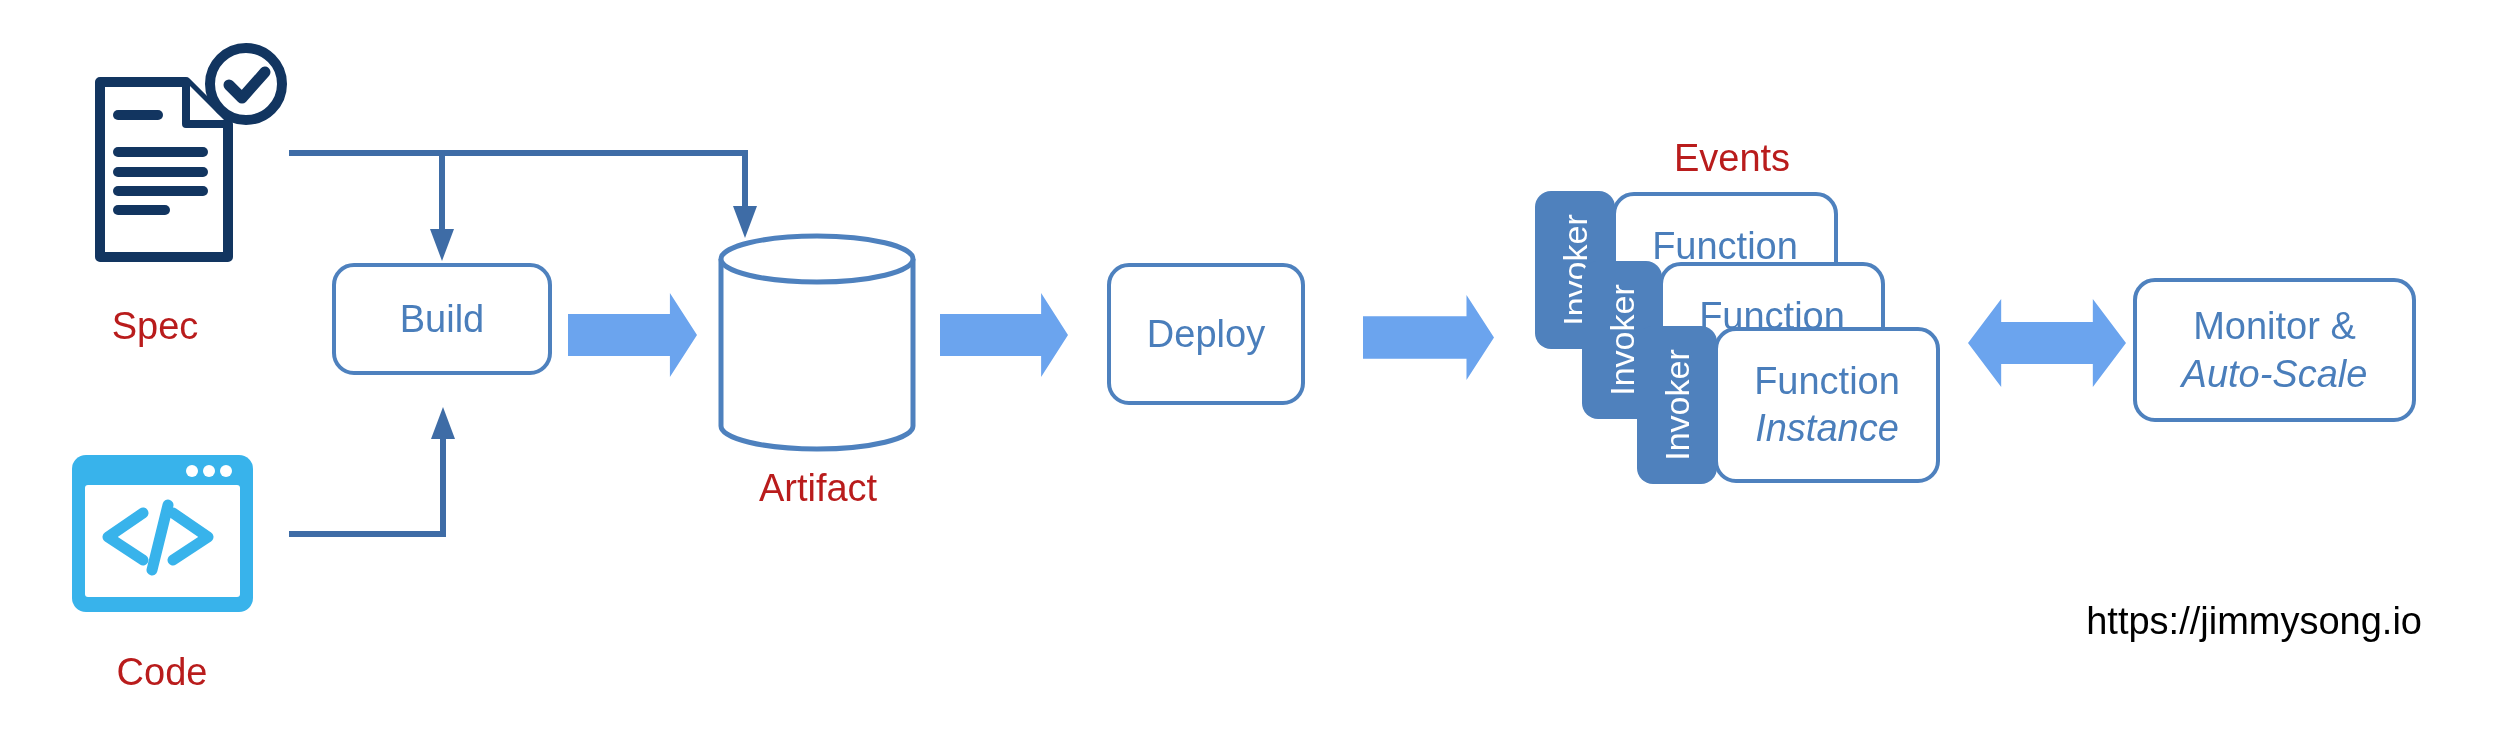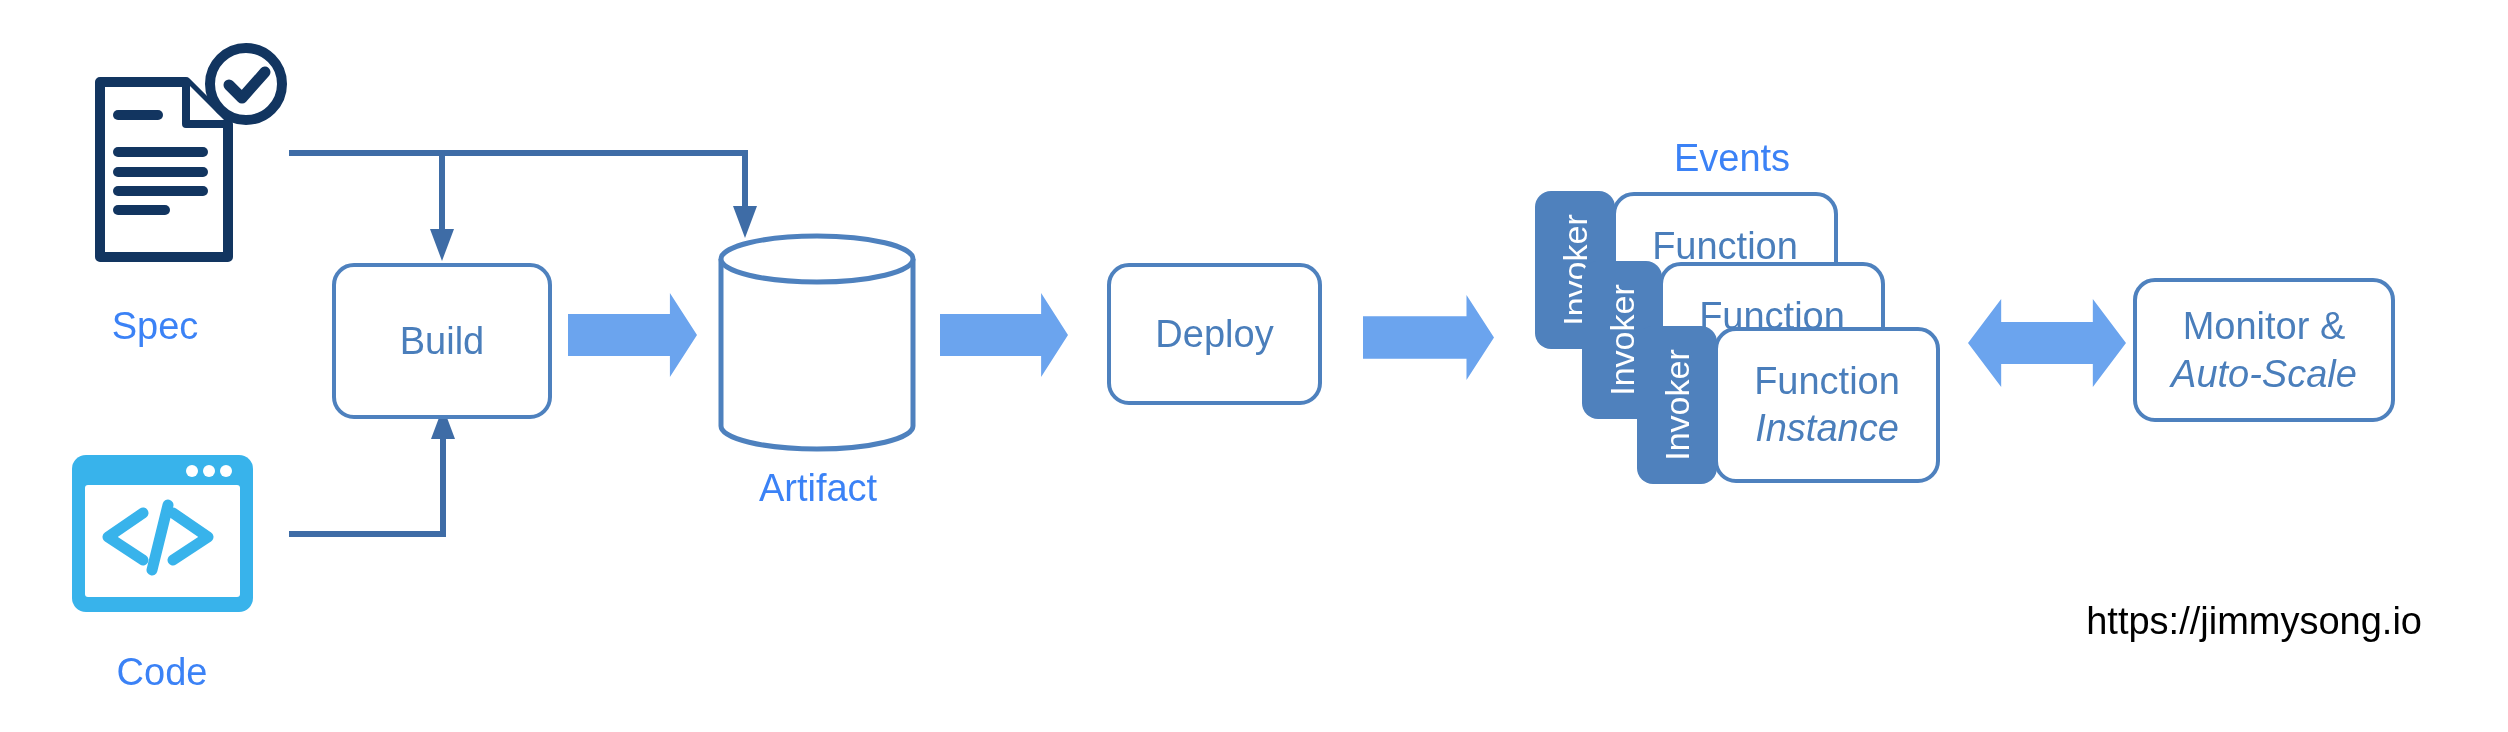--- a/index.html
+++ b/index.html
@@ -6,21 +6,21 @@
   .canvas{
     position:relative;width:2508px;height:732px;background:#ffffff;overflow:hidden;
     font-family:"Liberation Sans", sans-serif;
   }
   .abs{position:absolute;}
   .node-box{
     position:absolute;background:#ffffff;border:4px solid #4e81be;border-radius:22px;
     display:flex;align-items:center;justify-content:center;box-sizing:border-box;
   }
   .node-label{color:#4a7ebb;font-size:38px;line-height:48px;text-align:center;}
-  .free-label{position:absolute;color:#3b82f6;font-size:38px;line-height:48px;text-align:center;}
+  .free-label{position:absolute;color:#b91c1c;font-size:38px;line-height:48px;text-align:center;}
   .block-arrow{
     position:absolute;background:#6ba4ee;
     clip-path:polygon(0% 25%, 79% 25%, 79% 0%, 100% 50%, 79% 100%, 79% 75%, 0% 75%);
   }
   .double-arrow{
     position:absolute;background:#6ba4ee;
     clip-path:polygon(0% 50%, 21% 0%, 21% 26%, 79% 26%, 79% 0%, 100% 50%, 79% 100%, 79% 74%, 21% 74%, 21% 100%);
   }
   .fn-unit{position:absolute;width:305px;height:158px;}
   .fn-tab{
@@ -76,37 +76,37 @@
     <rect x="13" y="30" width="155" height="112" rx="3" fill="#ffffff"></rect>
     <circle cx="120" cy="16" r="6" fill="#ffffff"></circle>
     <circle cx="137" cy="16" r="6" fill="#ffffff"></circle>
     <circle cx="154" cy="16" r="6" fill="#ffffff"></circle>
     <polyline points="71,58 36,82 71,105" fill="none" stroke="#38b3eb" stroke-width="11" stroke-linecap="round" stroke-linejoin="round"></polyline>
     <line x1="80" y1="115" x2="96" y2="50" stroke="#38b3eb" stroke-width="11" stroke-linecap="round"></line>
     <polyline points="101,58 136,82 101,105" fill="none" stroke="#38b3eb" stroke-width="11" stroke-linecap="round" stroke-linejoin="round"></polyline>
   </svg>
   <div class="free-label" style="left:97px;top:648px;width:130px;">Code</div>
 
-  <div class="node-box" style="left:332px;top:263px;width:220px;height:156px;">
+  <div class="node-box" style="left:332px;top:263px;width:220px;height:112px;">
     <span class="node-label">Build</span>
   </div>
 
   <div class="block-arrow" style="left:568px;top:293px;width:129px;height:84px;"></div>
 
   <svg class="abs" style="left:716px;top:232px;" width="202" height="222" viewBox="0 0 202 222">
     <path d="M5,27 L5,194 A96,23 0 0 0 197,194 L197,27" fill="#ffffff" stroke="#4e81be" stroke-width="5"></path>
     <ellipse cx="101" cy="27" rx="96" ry="23" fill="#ffffff" stroke="#4e81be" stroke-width="5"></ellipse>
   </svg>
   <div class="free-label" style="left:688px;top:464px;width:260px;">
     <span>Artifact</span>
   </div>
 
   <div class="block-arrow" style="left:940px;top:293px;width:128px;height:84px;"></div>
 
-  <div class="node-box" style="left:1107px;top:263px;width:215px;height:142px;">
+  <div class="node-box" style="left:1107px;top:263px;width:198px;height:142px;">
     <span class="node-label">Deploy</span>
   </div>
 
   <div class="block-arrow" style="left:1363px;top:295px;width:131px;height:85px;"></div>
 
   <div class="free-label" style="left:1632px;top:134px;width:200px;">Events</div>
 
   <div class="abs" style="left:1535px;top:191px;width:410px;height:300px;">
 
     <div class="fn-unit" style="left:0;top:0;">
@@ -142,21 +142,21 @@
       </div>
       <div class="fn-tab">
         <span class="fn-tab-text">Invoker</span>
       </div>
     </div>
 
   </div>
 
   <div class="double-arrow" style="left:1968px;top:299px;width:158px;height:88px;"></div>
 
-  <div class="node-box" style="left:2133px;top:278px;width:262px;height:144px;">
+  <div class="node-box" style="left:2133px;top:278px;width:283px;height:144px;">
     <span class="node-label">
       <span>Monitor &amp;</span>
       <span class="line2">Auto-Scale</span>
     </span>
   </div>
 
   <div class="watermark">https://jimmysong.io</div>
 
 </div>
 

